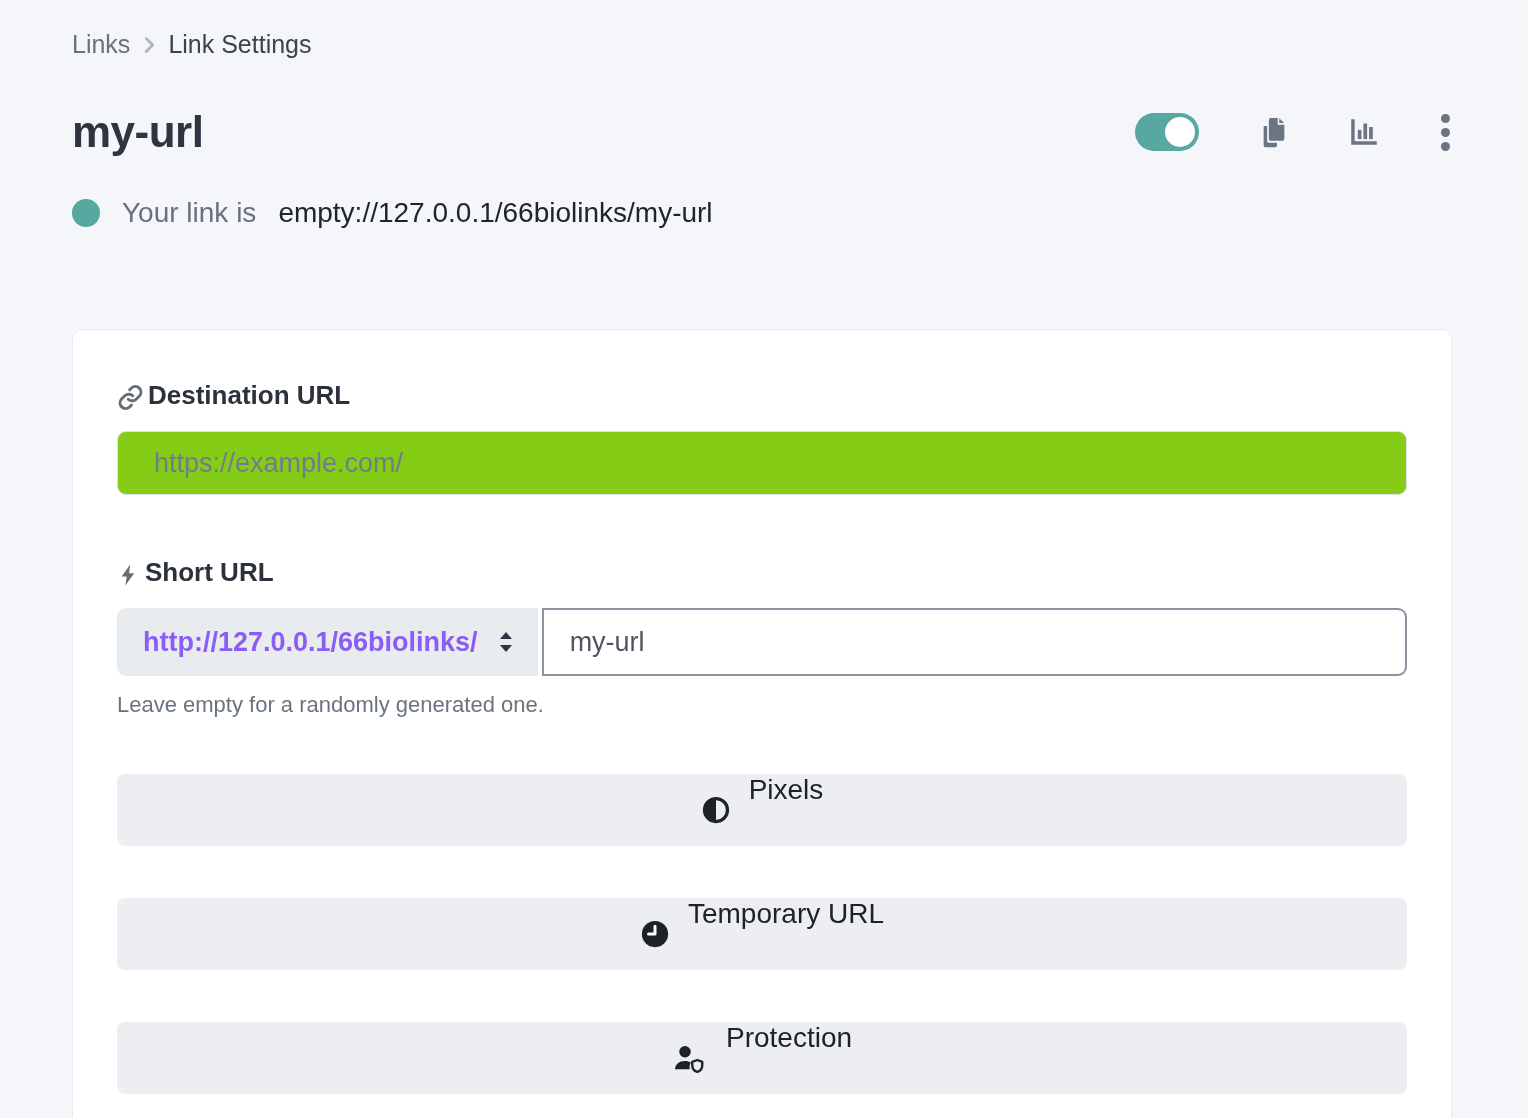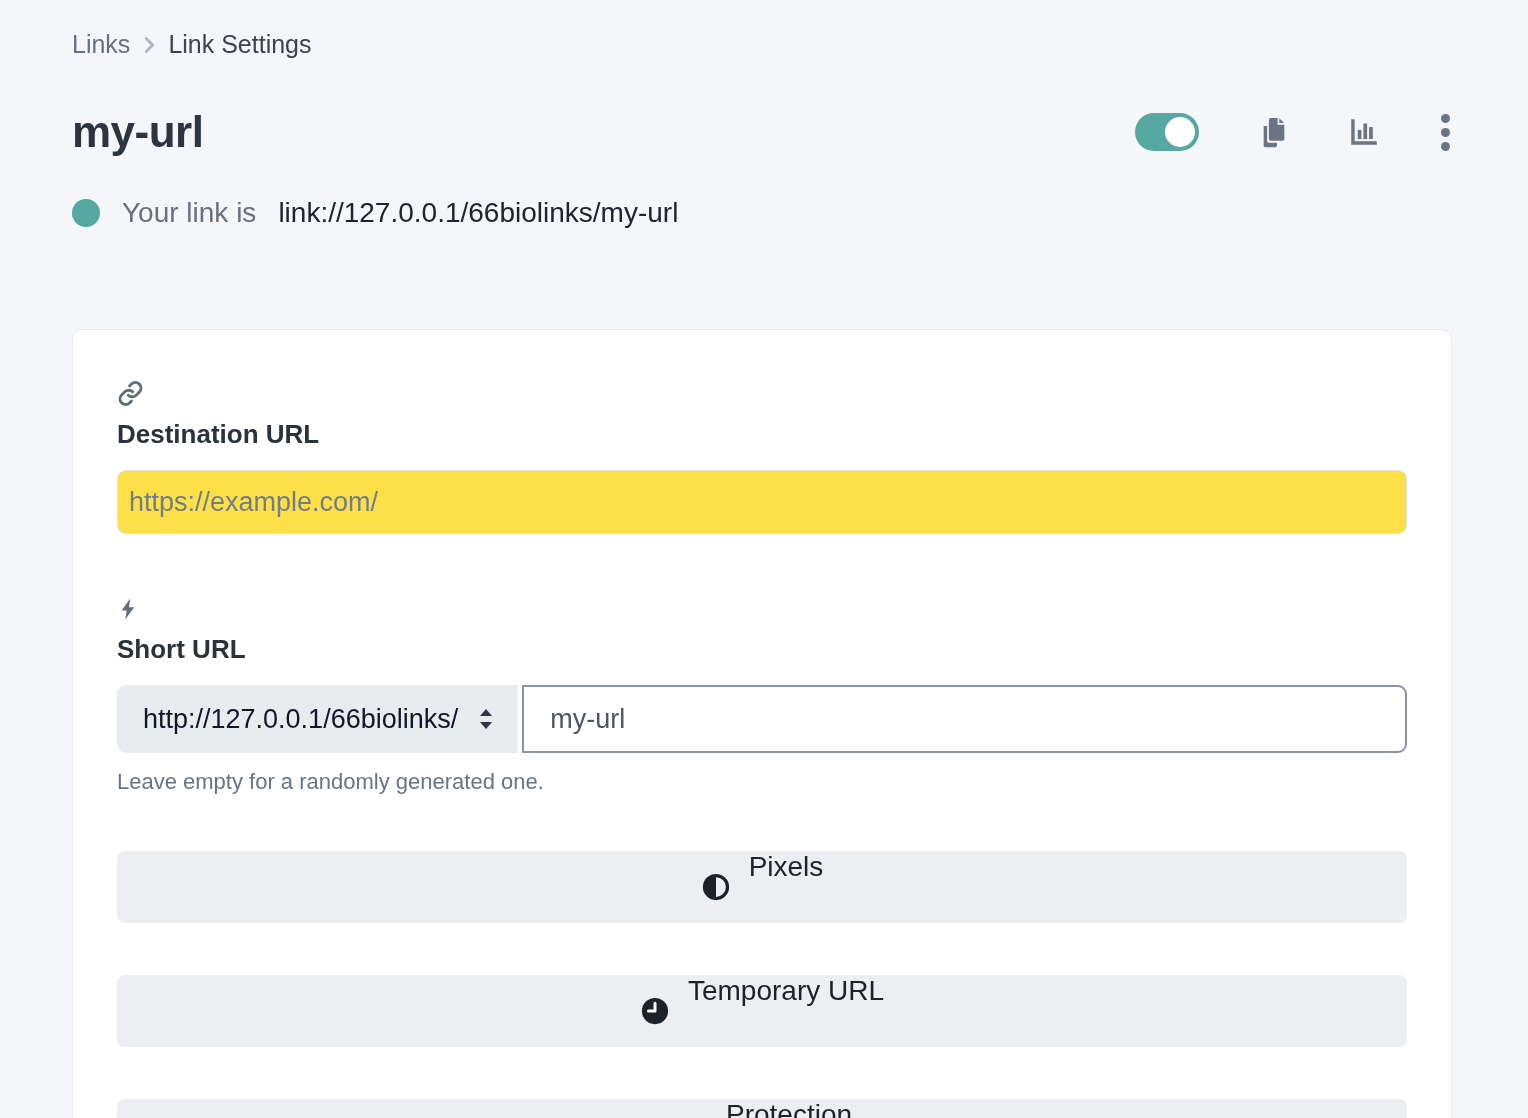--- a/index.html
+++ b/index.html
@@ -49,39 +49,39 @@
   .status-url{color:#20252d;}
   
   .card{
     margin-top:100px;
     background:var(--card-bg);
     border:1px solid var(--card-border);
     border-radius:10px;
     padding:50px 44px 140px 44px;
     min-height:900px;
   }
-  .field-label{display:flex;align-items:flex-start;gap:12px;font-size:26px;font-weight:bold;color:#2b323c;flex-direction:column;}
+  .field-label{display:flex;align-items:flex-end;gap:4px;font-size:26px;font-weight:bold;color:#2b323c;}
   .field-label .label-icon{color:#646e7b;display:flex;align-items:center;}
   .text-input{
     width:100%;height:64px;margin-top:20px;
     border:1px solid var(--input-border);border-radius:9px;
     font-size:27px;font-family:inherit;color:#3c434d;
-    padding:0 11px;background:#fde047;outline:none;
+    padding:0 36px;background:#84cc16;outline:none;
   }
   .text-input::placeholder{color:#727d8b;opacity:1;}
   .section{margin-top:62px;}
   .section:first-child{margin-top:0;}
   .input-group{display:flex;align-items:stretch;margin-top:20px;height:68px;}
   .domain-select{
     display:flex;align-items:center;gap:18px;
     background:var(--chip-bg);
     border-radius:9px 0 0 9px;
     padding:0 22px 0 26px;
-    font-size:27px;color:#0f172a;
-    cursor:pointer;white-space:nowrap;flex:none;
+    font-size:27px;color:#8b5cf6;
+    cursor:pointer;white-space:nowrap;flex:none;font-weight:bold;
   }
   .caret-updown{display:flex;flex-direction:column;gap:3px;align-items:center;color:#2e3545;}
   .short-input{
     flex:1;height:100%;
     border:2px solid var(--input-border-dark);
     border-radius:0 9px 9px 0;
     margin-left:4px;
     font-size:27px;font-family:inherit;color:#4d5560;
     padding:0 26px;outline:none;background:#fff;
   }
@@ -140,21 +140,21 @@
           <i></i>
           <i></i>
       </span>
     </button>
   </div>
 </div>
 
 <div class="status-line">
   <span class="status-dot"></span>
   <span class="status-prefix">Your link is</span>
-  <span class="status-url">link://127.0.0.1/66biolinks/my-url</span>
+  <span class="status-url">empty://127.0.0.1/66biolinks/my-url</span>
 </div>
 
 <div class="card">
 
   <div class="section">
     <div class="field-label">
       <span class="label-icon">
         <svg width="27" height="27" viewBox="0 0 24 24" fill="none" stroke="currentColor" stroke-width="2.6" stroke-linecap="round" stroke-linejoin="round">
           <path d="M10 13.5a5 5 0 0 0 7.07 0l2.83-2.83a5 5 0 0 0-7.07-7.07L11.2 5.2"></path>
           <path d="M14 10.5a5 5 0 0 0-7.07 0L4.1 13.33a5 5 0 0 0 7.07 7.07l1.6-1.6"></path>

